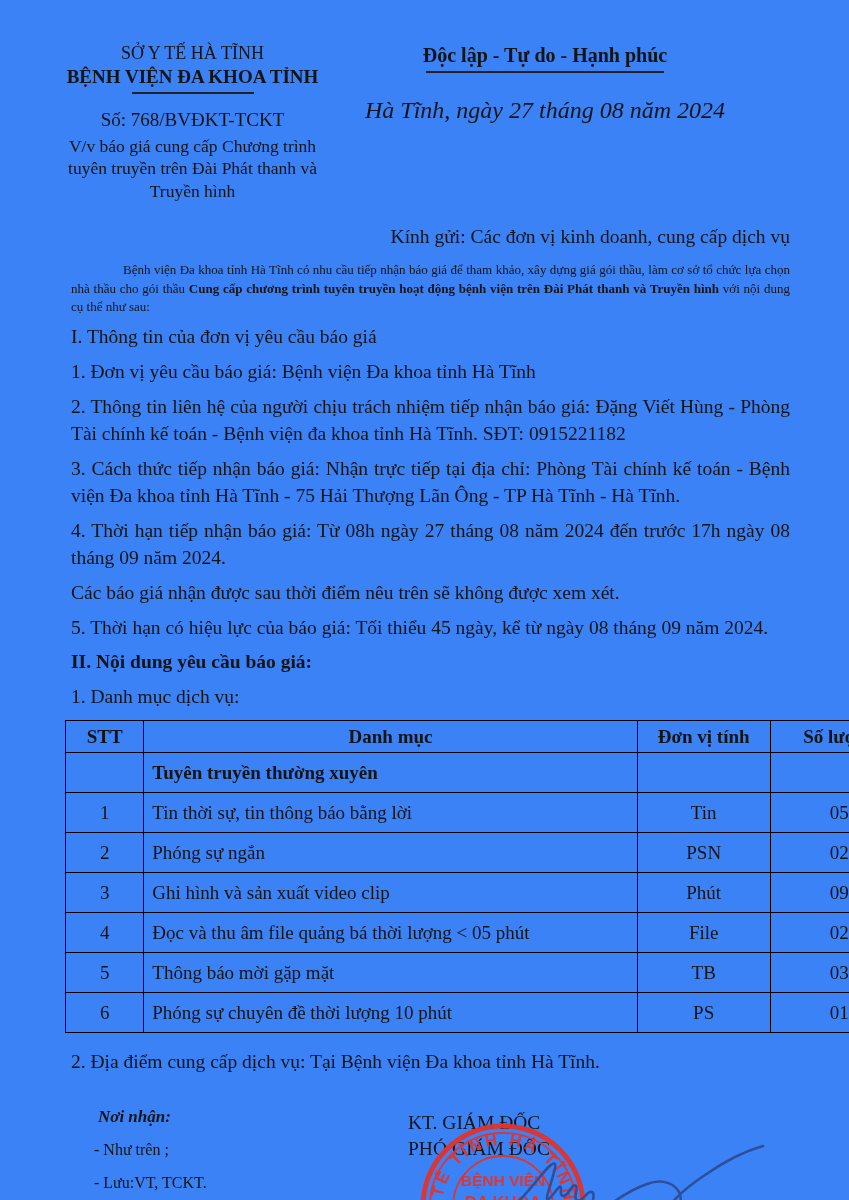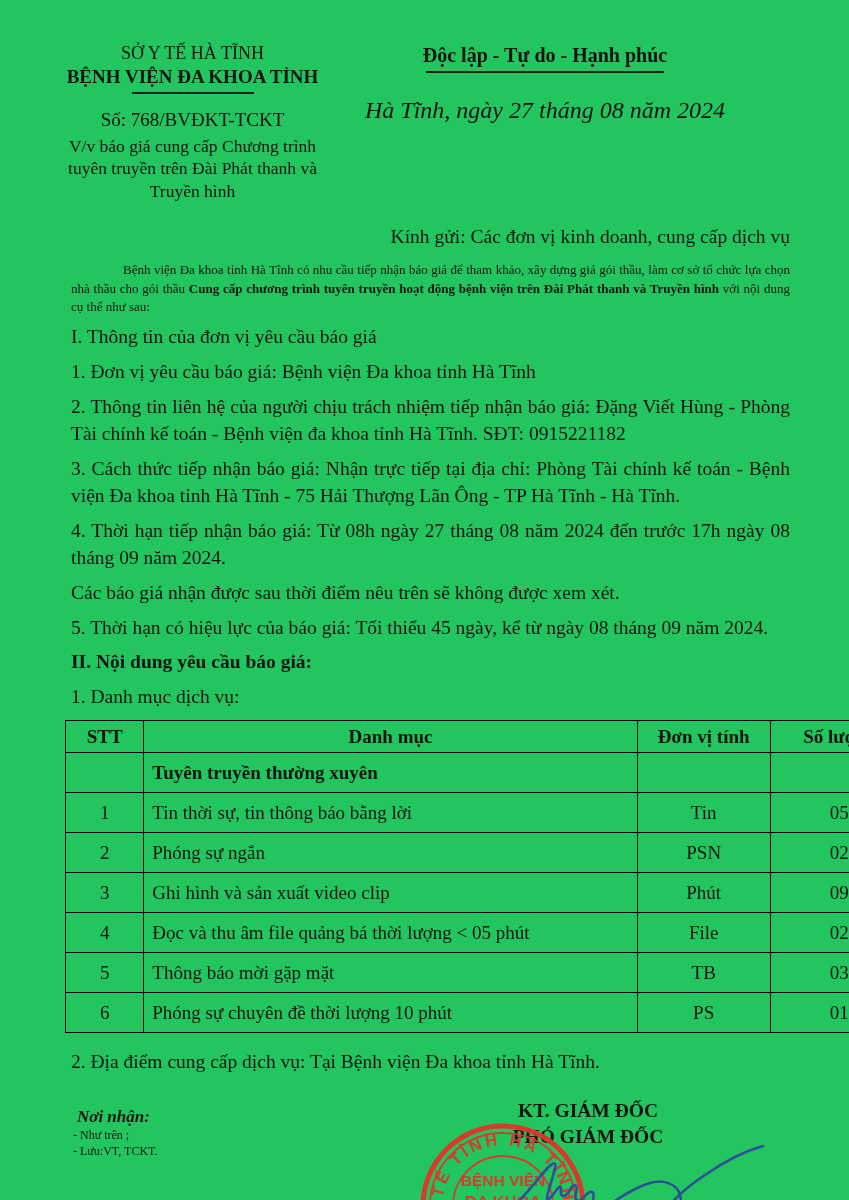--- a/index.html
+++ b/index.html
@@ -1,20 +1,20 @@
 <!DOCTYPE html>
 <html><head>
 <meta charset="utf-8">
 <style>
   html,body{margin:0;padding:0;background:#888;}
   .page{
     position:relative;
     width:849px;height:1200px;
     margin:0 auto;
-    background:#22c55e;
+    background:#3b82f6;
     font-family:"Liberation Serif", serif;
     color:#141414;
     box-sizing:border-box;
     padding:42px 59px 0 65px;
     overflow:hidden;
   }
   
   .hdr{display:flex;align-items:flex-start;}
   .hdr-left{width:255px;text-align:center;}
   .hdr-right{width:400px;margin-left:25px;text-align:center;}
@@ -44,25 +44,25 @@
     vertical-align:middle;
   }
   table.svc th{font-weight:bold;text-align:center;padding:3px 4px;}
   .col-stt{width:52px;text-align:center;}
   .col-name{width:418px;text-align:left;}
   .col-unit{width:100px;text-align:center;}
   .col-qty{width:105px;text-align:center;}
   tr.group-row td{font-weight:bold;}
   
   .footer{position:relative;height:265px;margin-top:6px;}
-  .recipients{position:absolute;left:12px;top:24px;font-size:16.5px;line-height:1.3;}
+  .recipients{position:absolute;left:33px;top:24px;font-size:16.5px;line-height:1.3;}
   .recipients .rh{font-weight:bold;font-style:italic;font-size:17px;}
-  .recipients .ri{font-size:12px;margin-left:-4px;}
-  .signblock{position:absolute;left:343px;top:16px;width:360px;text-align:center;
-             font-size:19.5px;font-weight:bold;line-height:1.32;z-index:1;}
+  .recipients .ri{font-size:16px;margin-left:-4px;margin-top:12px;}
+  .signblock{position:absolute;left:343px;top:28px;width:360px;text-align:left;
+             font-size:19.5px;font-weight:normal;line-height:1.32;z-index:1;}
   .stamp{position:absolute;left:352px;top:38px;z-index:2;opacity:.95;}
   .signature{position:absolute;left:400px;top:58px;z-index:2;}
 </style>
 </head>
 <body>
 
 <div class="page">
 
   <div class="hdr">
     <div class="hdr-left">

